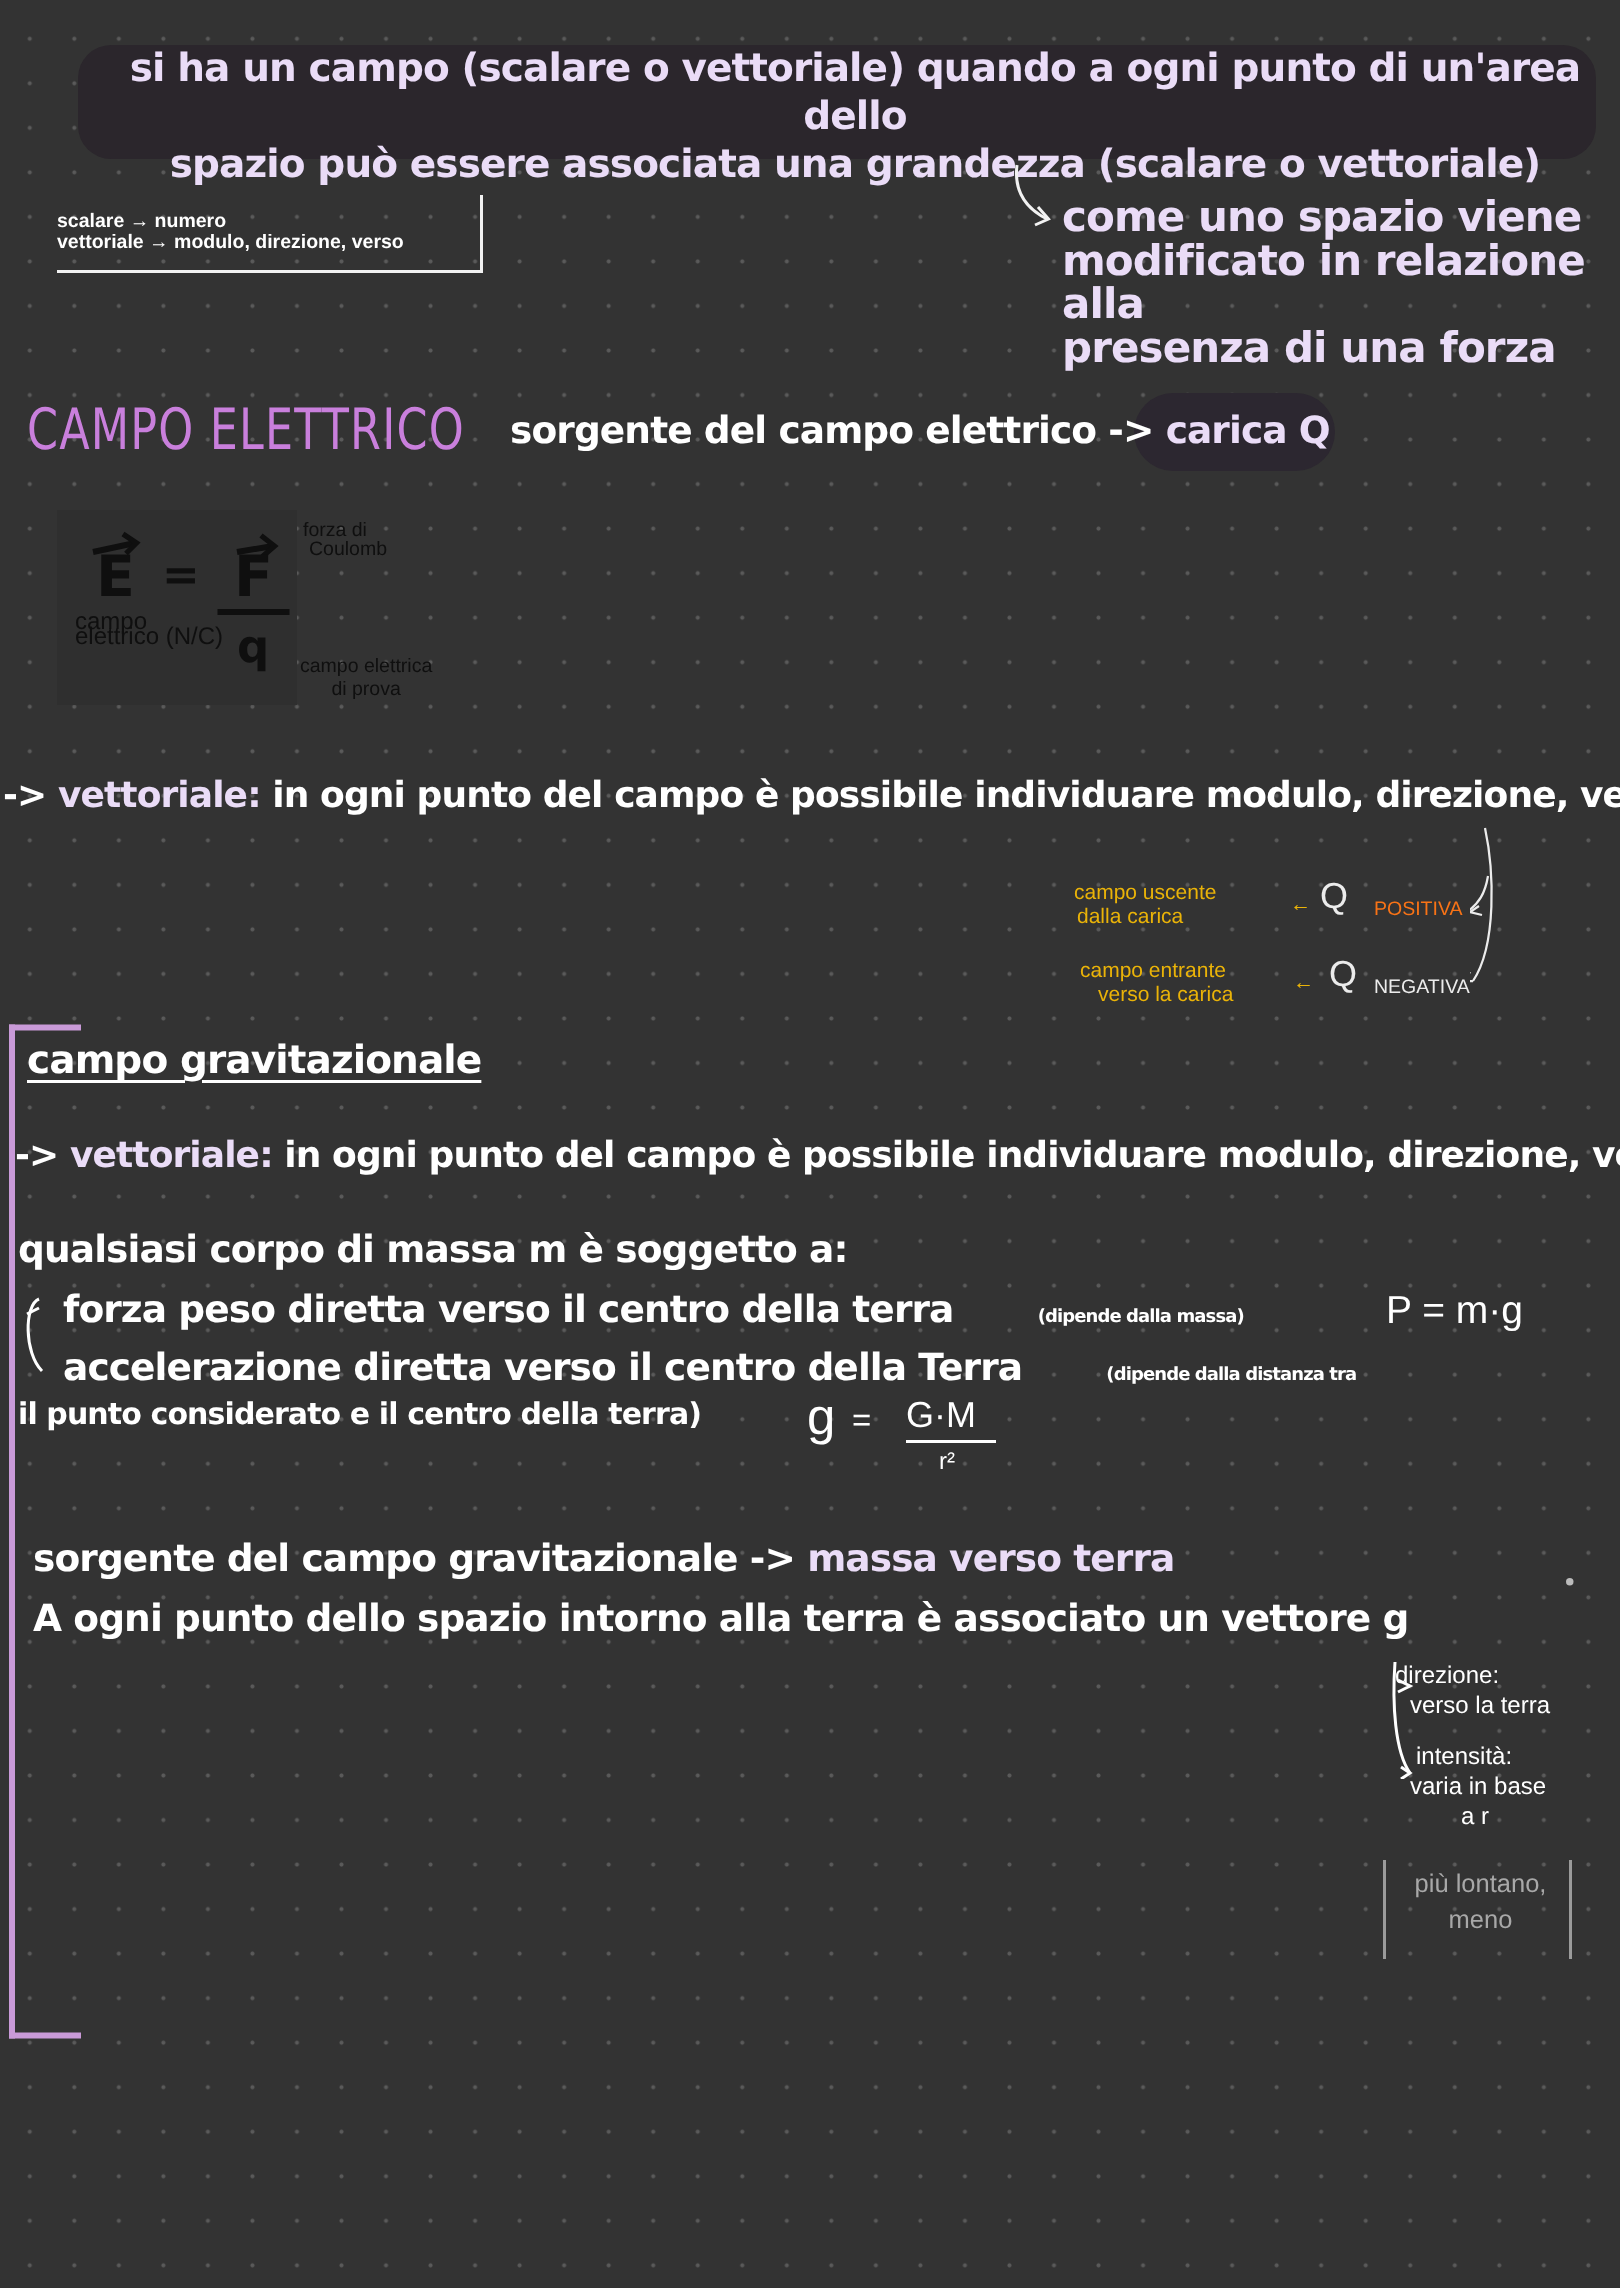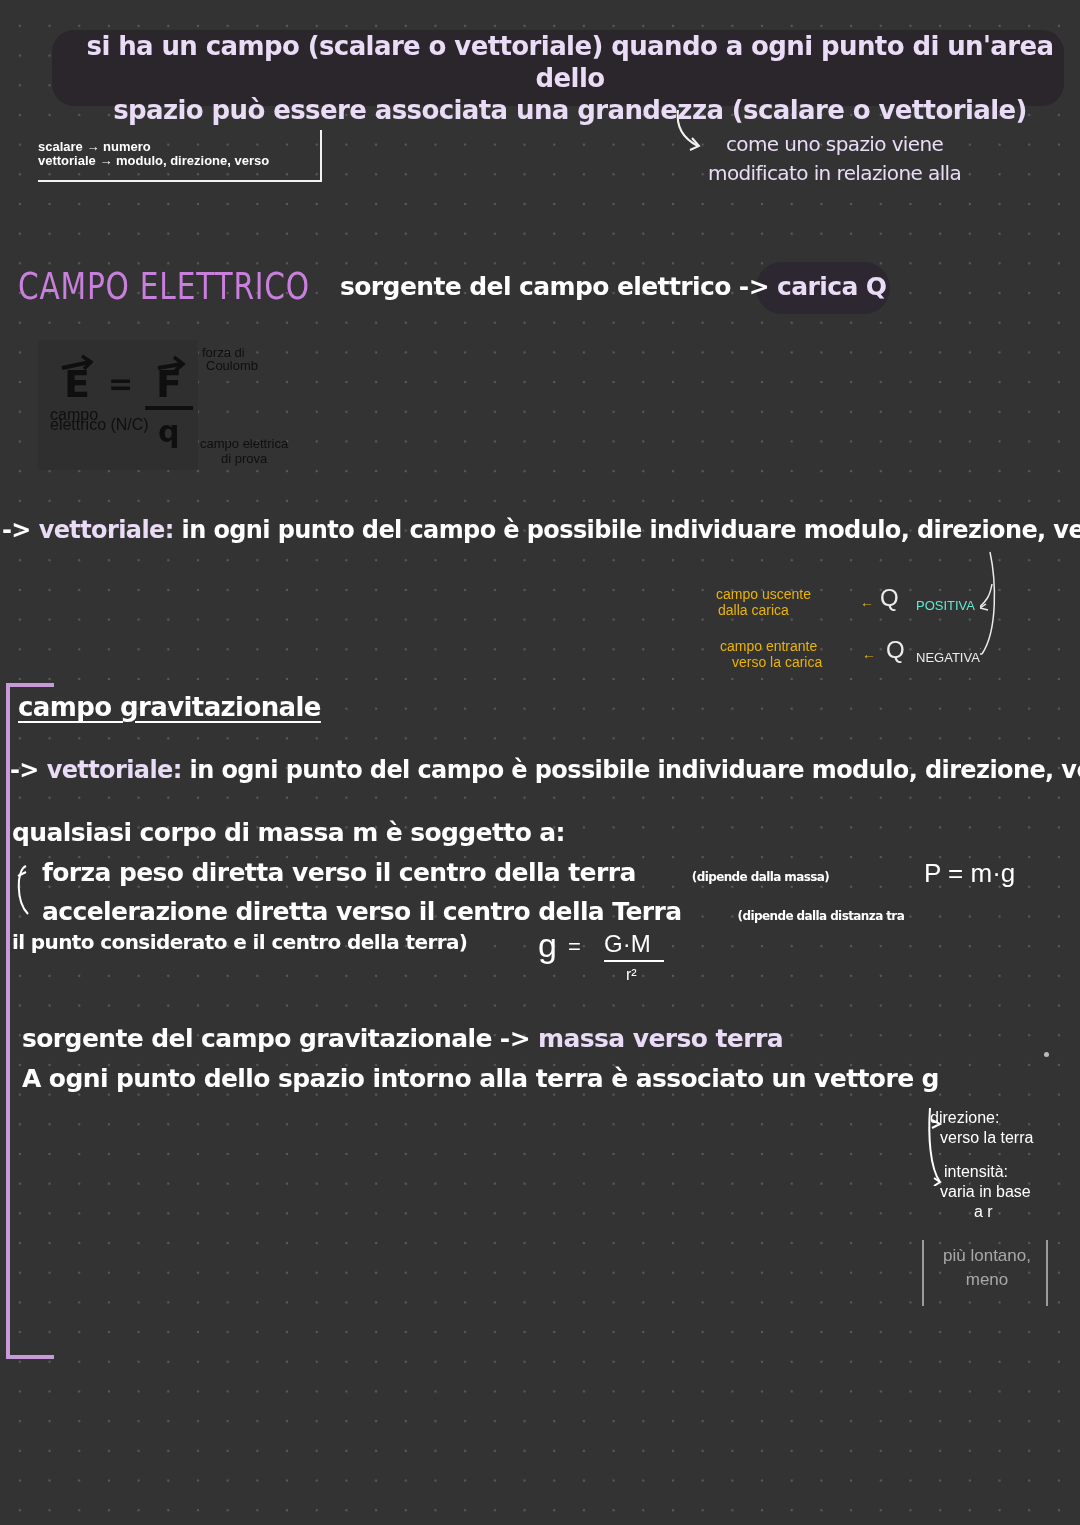--- a/index.html
+++ b/index.html
@@ -27,21 +27,21 @@
     text-align:center; font-size:26px; line-height:32px; font-weight:bold;
   }
   #scal-box { left:38px; top:140px; }
   #scal-box .l { font-size:13px; line-height:14px; font-weight:bold; }
   #scal-box .bracket {
     position:absolute; left:0; top:-10px; width:282px; height:50px;
     border-right:2px solid #f2f2f2; border-bottom:2px solid #f2f2f2;
   }
   #arrow-def { left:672px; top:108px; }
   #field-explain {
-    left:708px; top:130px; font-size:20px; line-height:29px; font-weight:normal;text-align:center;
+    left:708px; top:130px; font-size:28px; line-height:29px; font-weight:bold;
   }
   #ce-title {
     left:18px; top:264px; font-size:38px; font-weight:normal;
     font-family:"DejaVu Sans", sans-serif; letter-spacing:1px;
     transform:scaleX(0.78); transform-origin:left top;
   }
   #ce-source { left:340px; top:272px; font-size:25px; font-weight:bold; }
   #carica-highlight {
     left:756px; top:262px; width:134px; height:52px;
     background:#2c2730; border-radius:26px;
@@ -87,20 +87,21 @@
   <div class="l">vettoriale → modulo, direzione, verso</div>
 </div>
 
 <svg id="arrow-def" class="abs" width="40" height="50">
   <path d="M6 2 C4 18 10 30 26 38" stroke="#f2f2f2" stroke-width="2" fill="none"></path>
   <path d="M20 30 L27 38 L18 42" stroke="#f2f2f2" stroke-width="2" fill="none"></path>
 </svg>
 <div id="field-explain" class="abs lav round">
   <div>come uno spazio viene</div>
   <div>modificato in relazione alla</div>
+  <div>presenza di una forza</div>
 </div>
 
 <div id="ce-title" class="abs purple">CAMPO ELETTRICO</div>
 <div id="carica-highlight" class="abs"></div>
 <div id="ce-source" class="abs round">
   <span>sorgente del campo elettrico -&gt;</span>
   <span class="lav">carica Q</span>
 </div>
 
 <div id="formula-box" class="abs"></div>
@@ -133,21 +134,21 @@
   <span class="lav">vettoriale:</span>
   <span>in ogni punto del campo è possibile individuare modulo, direzione, verso</span>
 </div>
 
 <div class="abs hand charge" style="left:716px;top:586px;">
   <div>campo uscente</div>
   <div style="padding-left:2px">dalla carica</div>
 </div>
 <div class="abs hand charge" style="left:860px;top:594px;">←</div>
 <div class="abs hand" style="left:880px;top:584px;font-size:24px;color:#ececec;">Q</div>
-<div class="abs hand" style="left:916px;top:598px;font-size:13px;color:#5eead4;">POSITIVA</div>
+<div class="abs hand" style="left:916px;top:598px;font-size:13px;color:#f97316;">POSITIVA</div>
 
 <div class="abs hand charge" style="left:720px;top:638px;">
   <div>campo entrante</div>
   <div style="padding-left:12px">verso la carica</div>
 </div>
 <div class="abs hand charge" style="left:862px;top:646px;">←</div>
 <div class="abs hand" style="left:886px;top:636px;font-size:24px;color:#ececec;">Q</div>
 <div class="abs hand" style="left:916px;top:650px;font-size:13px;color:#ececec;">NEGATIVA</div>
 <svg class="abs" style="left:980px;top:550px" width="40" height="110">
   <path d="M10 2 C16 30 18 80 2 104" stroke="#ececec" stroke-width="1.5" fill="none"></path>

